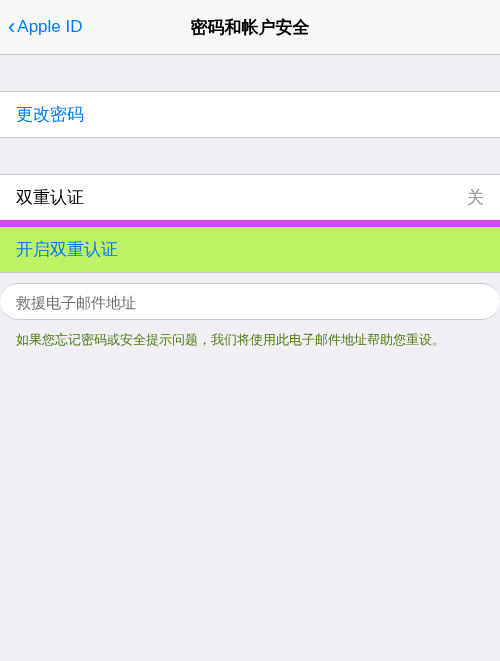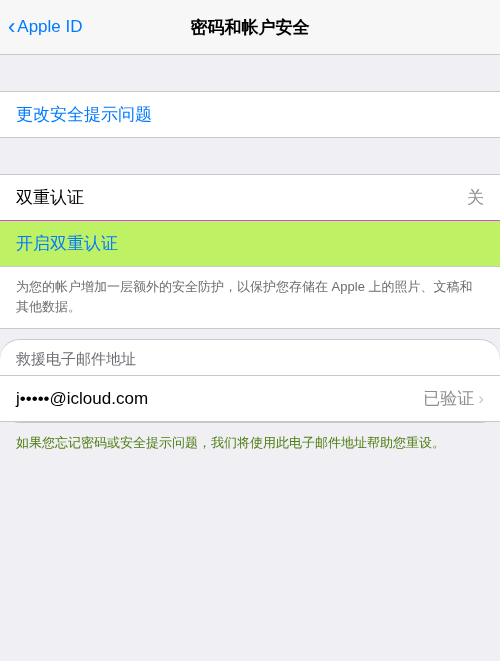--- a/index.html
+++ b/index.html
@@ -143,21 +143,21 @@
       background-color: #fff;
       border-top: 1px solid #c8c7cc;
     }
 
     .two-factor-header {
       display: flex;
       align-items: center;
       justify-content: space-between;
       min-height: 44px;
       padding: 11px 16px;
-      border-bottom: 1px solid #d946ef;
+      border-bottom: 7px solid #d946ef;
       gap: 8px;
     }
 
     .two-factor-title {
       font-size: 17px;
       color: #000;
     }
 
     .two-factor-status {
       font-size: 17px;
@@ -215,51 +215,41 @@
     <span class="nav-back-chevron">‹</span>
     <span>Apple ID</span>
   </a>
   <span class="nav-title">密码和帐户安全</span>
 </div>
 
 <div class="section-spacer"></div>
 
 <div class="settings-table">
   <div class="settings-row">
-    <span class="settings-row-label">更改安全提示问题</span>
+    <span class="settings-row-label">更改密码</span>
   </div>
 </div>
 
 <div class="section-spacer"></div>
 
 <div class="two-factor-section">
   <div class="two-factor-header">
     <span class="two-factor-title">双重认证</span>
     <span class="two-factor-status">关</span>
   </div>
 
   <div class="two-factor-enable-row">
     <span class="two-factor-enable-label">开启双重认证</span>
   </div>
 
-  <div class="two-factor-desc">
-    <span class="two-factor-desc-text">为您的帐户增加一层额外的安全防护，以保护您存储在 Apple 上的照片、文稿和其他数据。</span>
-  </div>
 </div>
 
 <div class="section-spacer-small"></div>
 
 <div class="rescue-section">
   <div class="rescue-label-row">
     <span class="rescue-label-text">救援电子邮件地址</span>
   </div>
-  <div class="email-row">
-    <span class="email-address">j•••••@icloud.com</span>
-    <div class="email-status">
-      <span class="email-status-label">已验证</span>
-      <span class="email-chevron">›</span>
-    </div>
-  </div>
 </div>
 
 <div class="bottom-description">
   <span class="bottom-description-text">如果您忘记密码或安全提示问题，我们将使用此电子邮件地址帮助您重设。</span>
 </div>
 
 </body></html>

